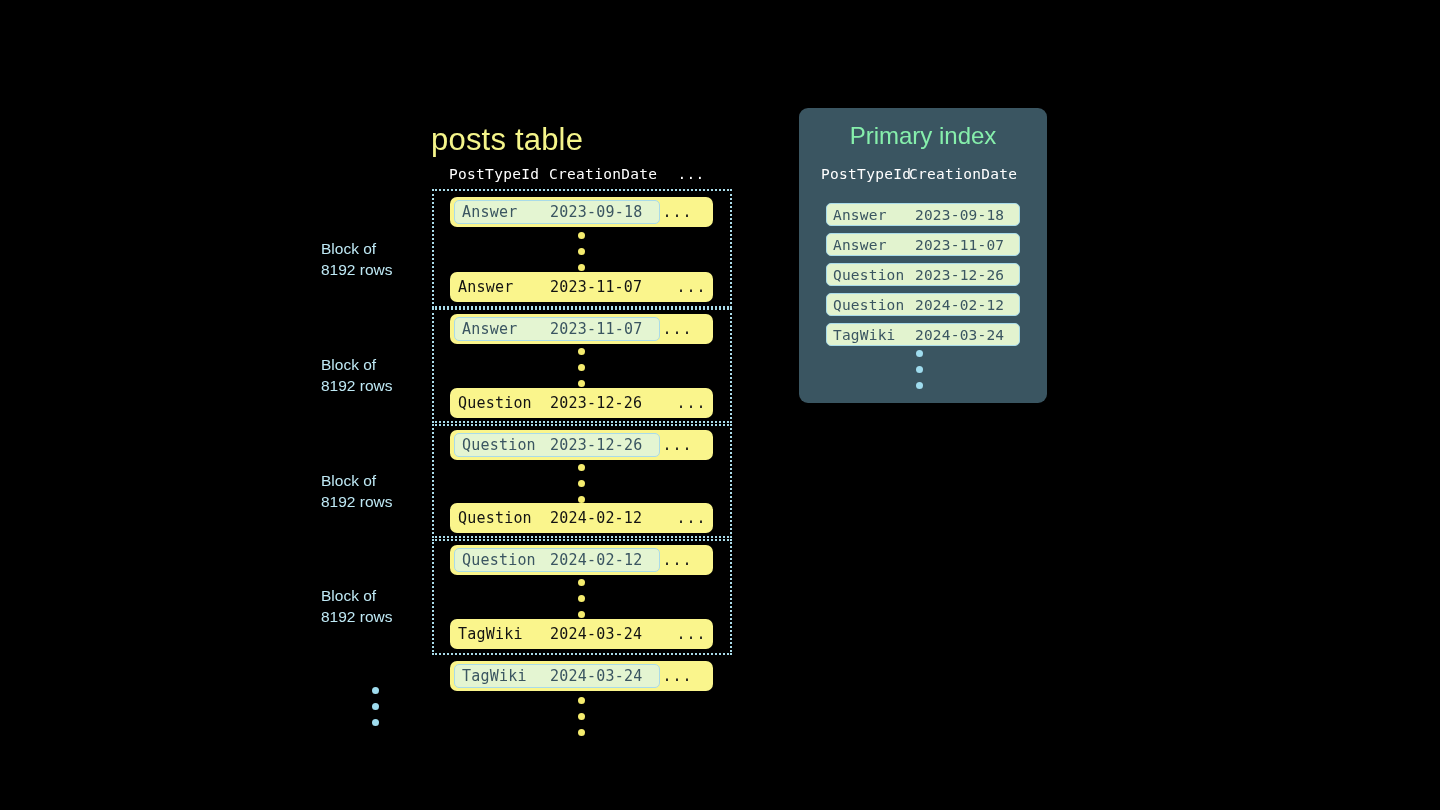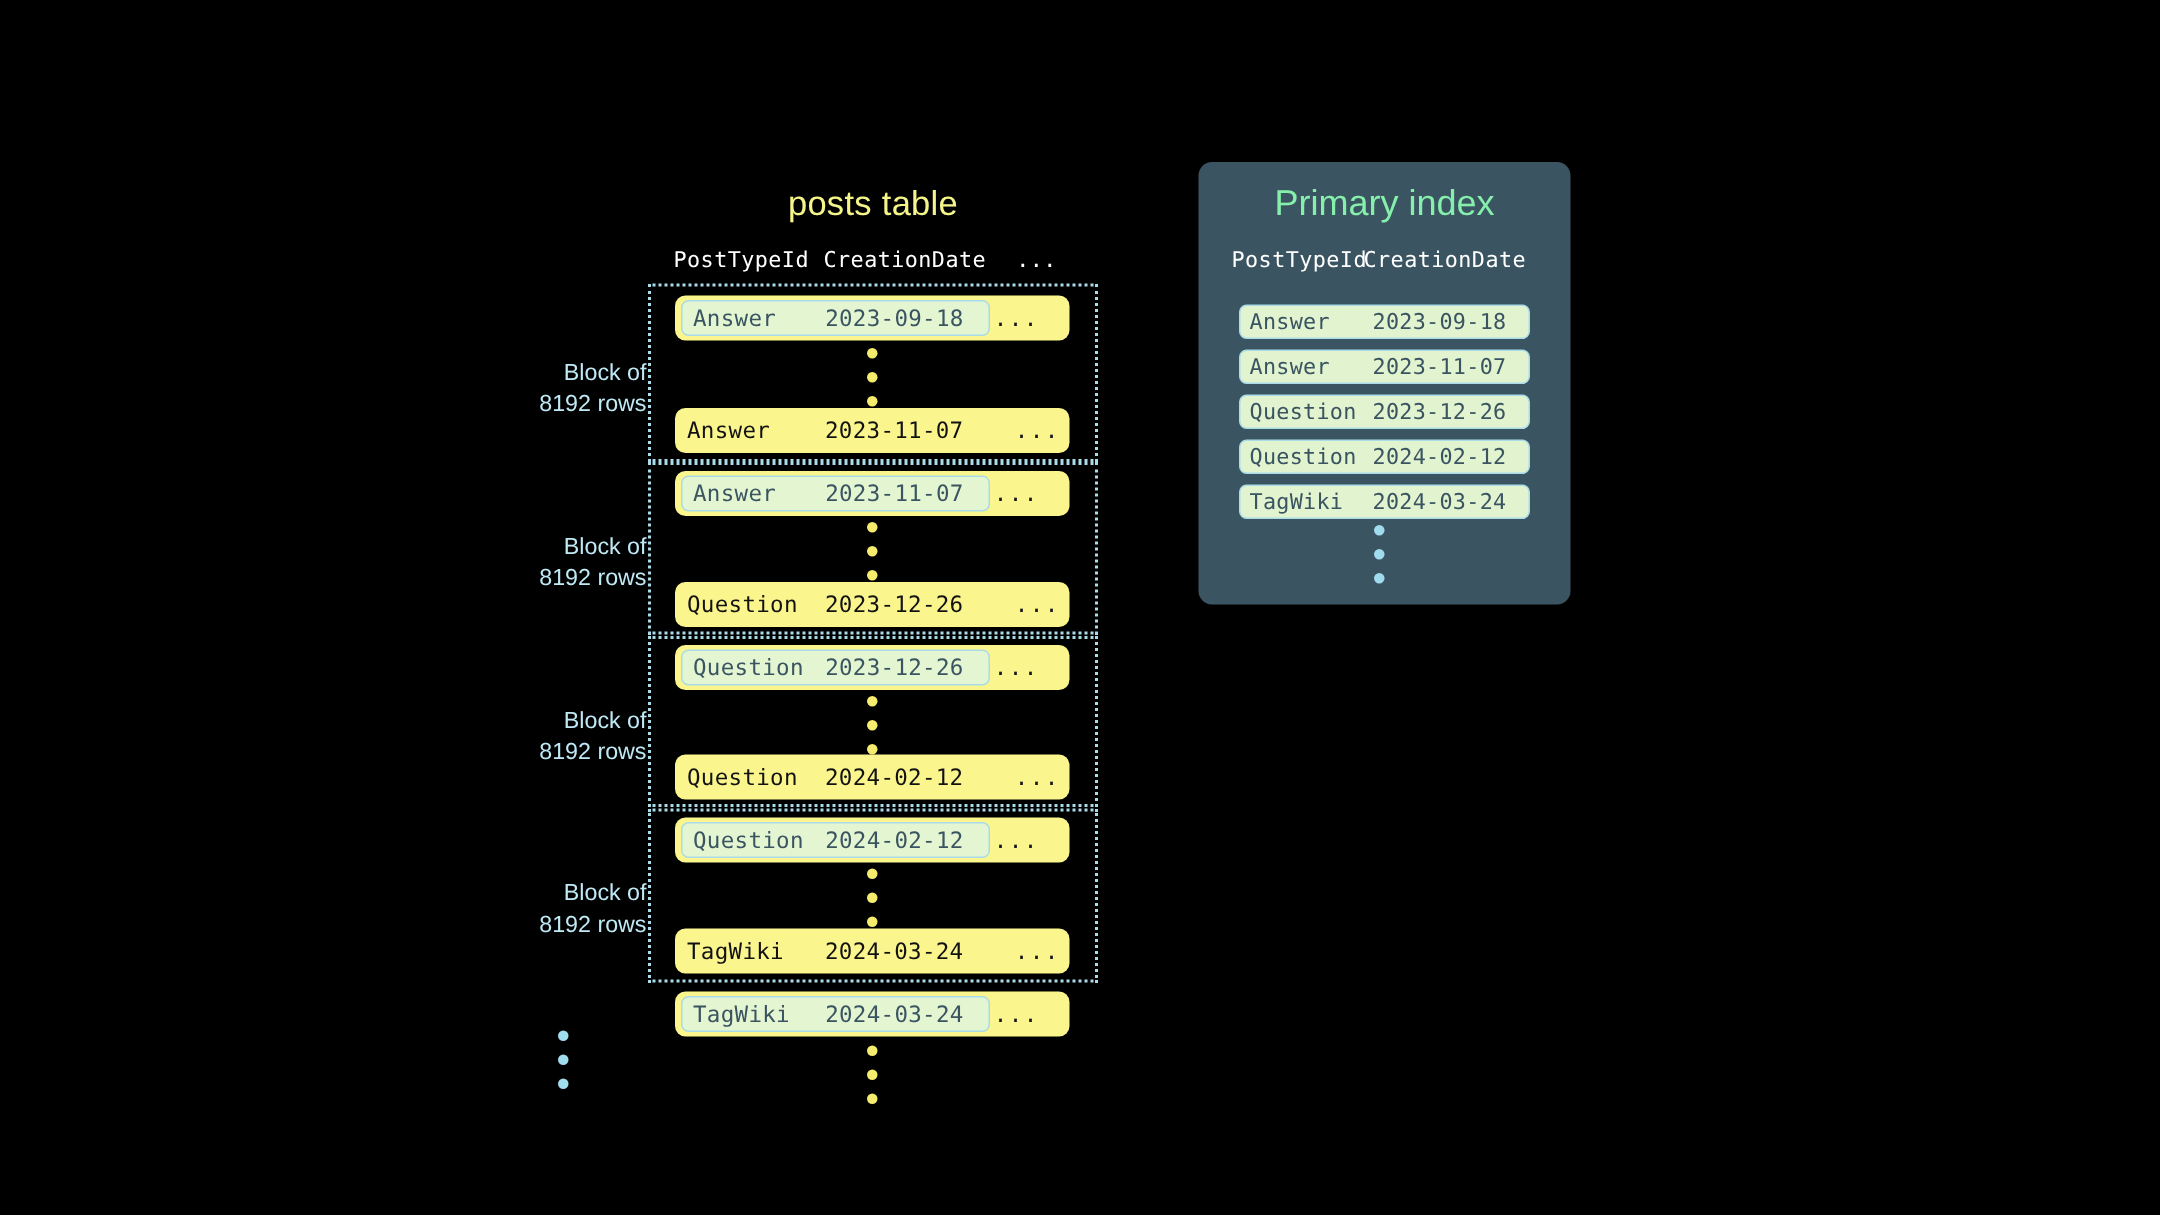--- a/index.html
+++ b/index.html
@@ -7,22 +7,21 @@
     width: 1440px; height: 810px;
     background: #000000;
     font-family: "Liberation Sans", sans-serif;
     overflow: hidden;
   }
   .stage { position: relative; width: 1440px; height: 810px; }
 
   
   #posts-table-title {
     position: absolute; left: 431px; top: 122px; width: 302px;
-    text-align: center;
-    font-size: 23px; color: #f5f58a; letter-spacing: .2px;
+    font-size: 31px; color: #f5f58a; letter-spacing: .2px;
     font-family: "Liberation Sans", sans-serif;
   }
   #posts-col-headers {
     position: absolute; left: 449px; top: 166px; width: 264px;
     display: flex; align-items: center;
     font-family: "DejaVu Sans Mono", monospace;
     font-size: 14.5px; color: #ffffff; letter-spacing: .3px;
   }
   #posts-col-headers .c-type { width: 100px; text-align: left; }
   #posts-col-headers .c-date { width: 120px; text-align: left; }
@@ -36,21 +35,21 @@
   }
   #index-col-headers .c-type { width: 88px; text-align: left; }
   #index-col-headers .c-date { width: 112px; text-align: left; }
 
   
   .block {
     position: absolute; left: 432px; width: 300px;
     border: 2px dotted #a9dbe9;
   }
   .block-label {
-    position: absolute; width: 110px; text-align: right;
+    position: absolute; width: 110px; text-align: left;
     font-size: 15.5px; line-height: 21px; color: #bfe9f5;
     font-family: "Liberation Sans", sans-serif;
   }
 
   
   .row-pill {
     position: absolute; left: 450px; width: 263px; height: 30px;
     background: #faf58c; border-radius: 7px;
     display: flex; align-items: center;
   }

